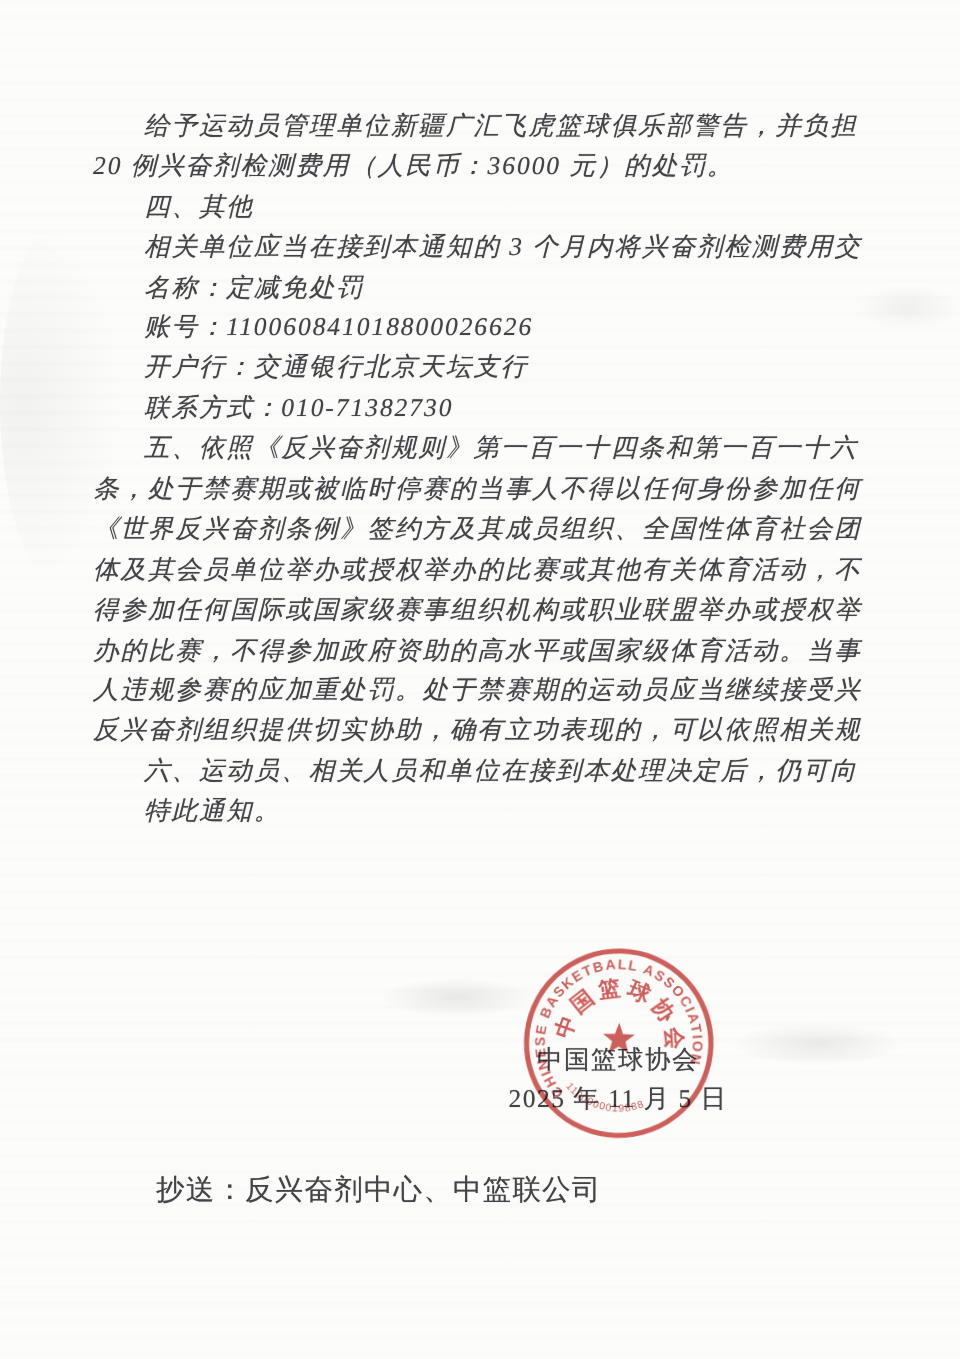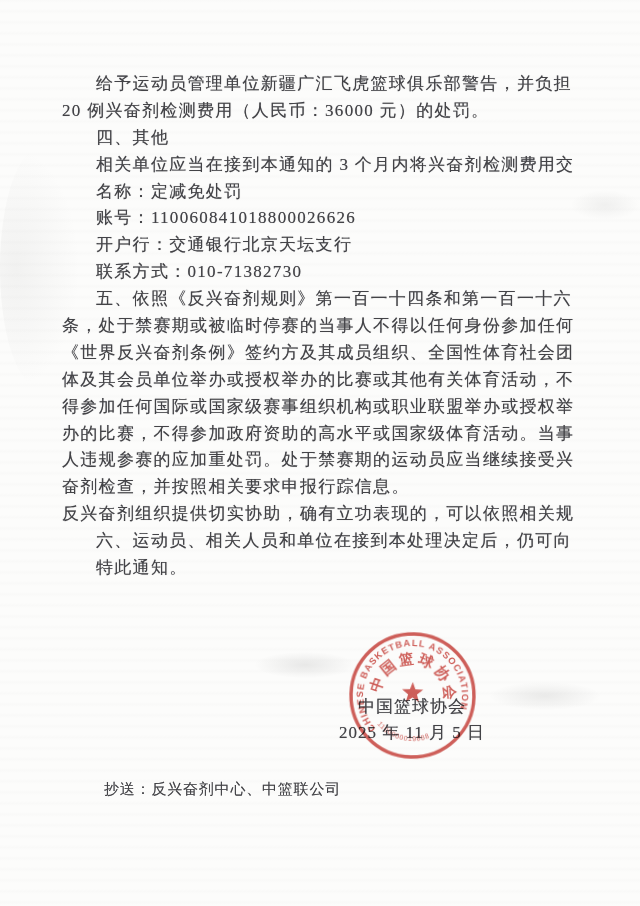--- a/index.html
+++ b/index.html
@@ -31,37 +31,37 @@
   .doc-body {
     position: absolute;
     left: 62px; top: 71px;
     width: 516px;
     font-size: 17px;
     line-height: 26.9px;
     letter-spacing: 1.3px;
     text-shadow: 0 0 0.7px rgba(70,70,75,0.55);
     white-space: nowrap;
   }
-  .line { height: 26.9px; }
+  .line { height: 26.9px; font-style: italic; }
   .line.indent { text-indent: 2em; }
 
   .signature {
     position: absolute;
     left: 302px; top: 694px;
     width: 220px;
     text-align: center;
     font-size: 17px;
     letter-spacing: 1px;
     line-height: 26px;
     text-shadow: 0 0 0.7px rgba(70,70,75,0.55);
   }
   .cc {
     position: absolute;
     left: 104px; top: 780px;
-    font-size: 15px;
+    font-size: 19px;
     letter-spacing: 0.8px;
     text-shadow: 0 0 0.6px rgba(70,70,75,0.5);
   }
 
   .seal {
     position: absolute;
     left: 347px; top: 629px;
     width: 131px; height: 133px;
     mix-blend-mode: multiply;
     opacity: 0.85;
@@ -93,21 +93,20 @@
       <div class="line indent">账号：110060841018800026626</div>
       <div class="line indent">开户行：交通银行北京天坛支行</div>
       <div class="line indent">联系方式：010-71382730</div>
       <div class="line indent">五、依照《反兴奋剂规则》第一百一十四条和第一百一十六</div>
       <div class="line">条，处于禁赛期或被临时停赛的当事人不得以任何身份参加任何</div>
       <div class="line">《世界反兴奋剂条例》签约方及其成员组织、全国性体育社会团</div>
       <div class="line">体及其会员单位举办或授权举办的比赛或其他有关体育活动，不</div>
       <div class="line">得参加任何国际或国家级赛事组织机构或职业联盟举办或授权举</div>
       <div class="line">办的比赛，不得参加政府资助的高水平或国家级体育活动。当事</div>
       <div class="line">人违规参赛的应加重处罚。处于禁赛期的运动员应当继续接受兴</div>
-      <div class="line">奋剂检查，并按照相关要求申报行踪信息。</div>
       <div class="line">反兴奋剂组织提供切实协助，确有立功表现的，可以依照相关规</div>
       <div class="line indent">六、运动员、相关人员和单位在接到本处理决定后，仍可向</div>
       <div class="line indent">特此通知。</div>
     </div>
 
   <div class="signature">
     <div>中国篮球协会</div>
     <div>2025 年 11 月 5 日</div>
   </div>
 

